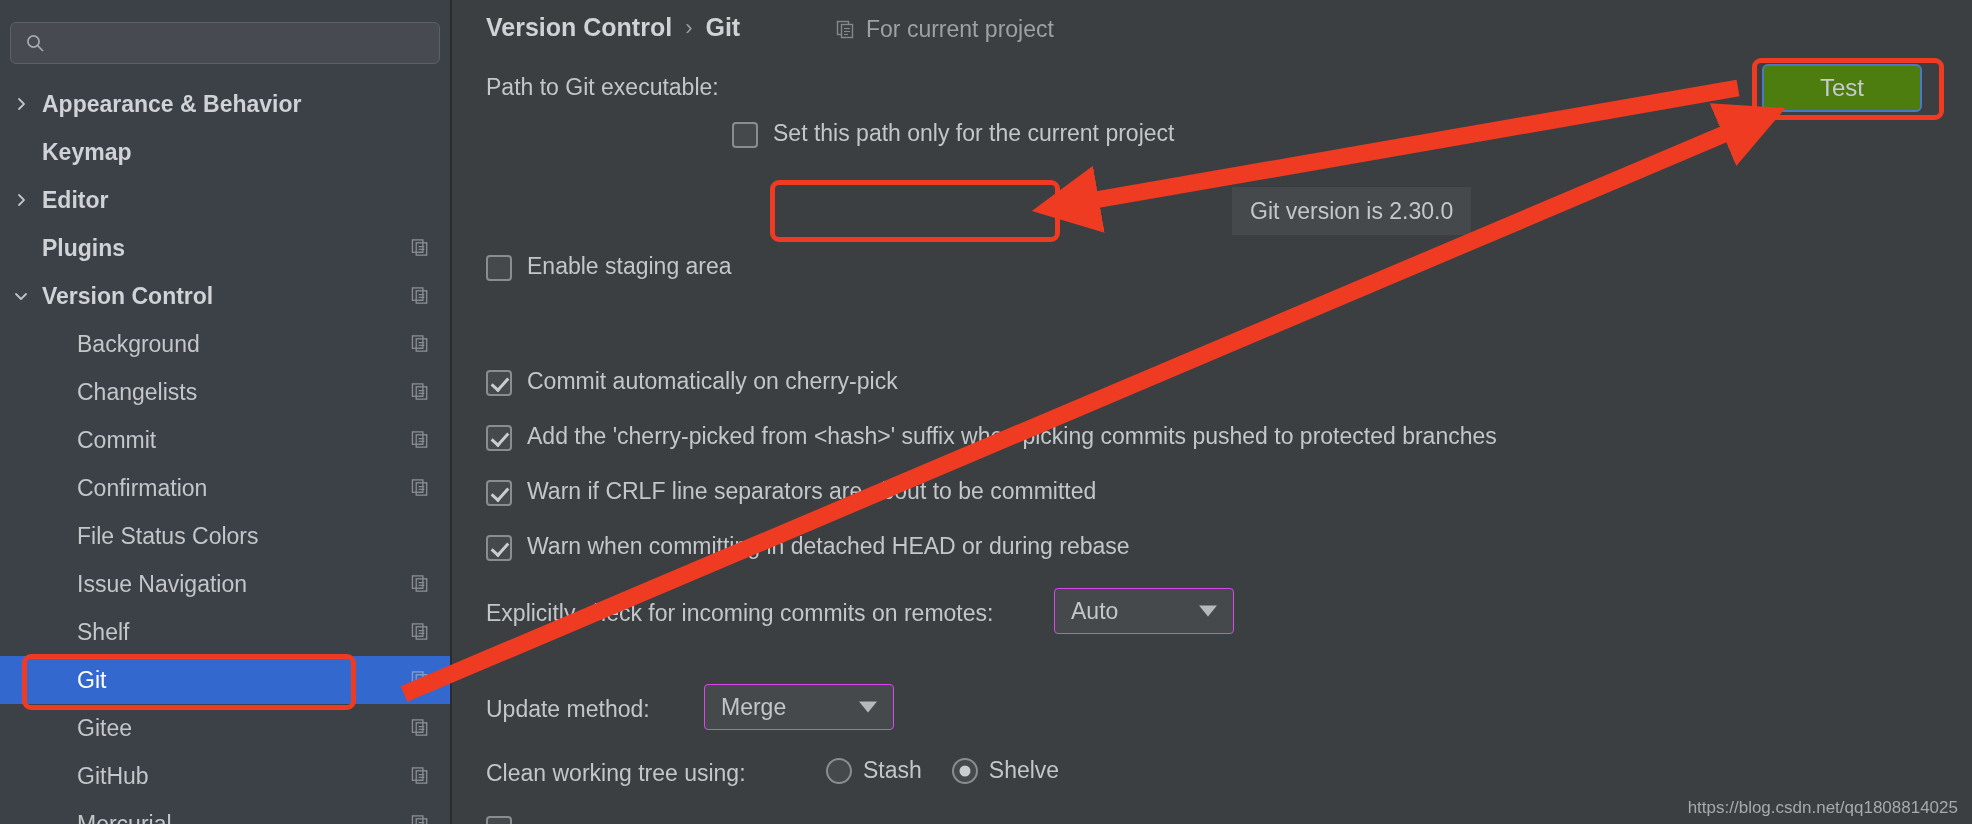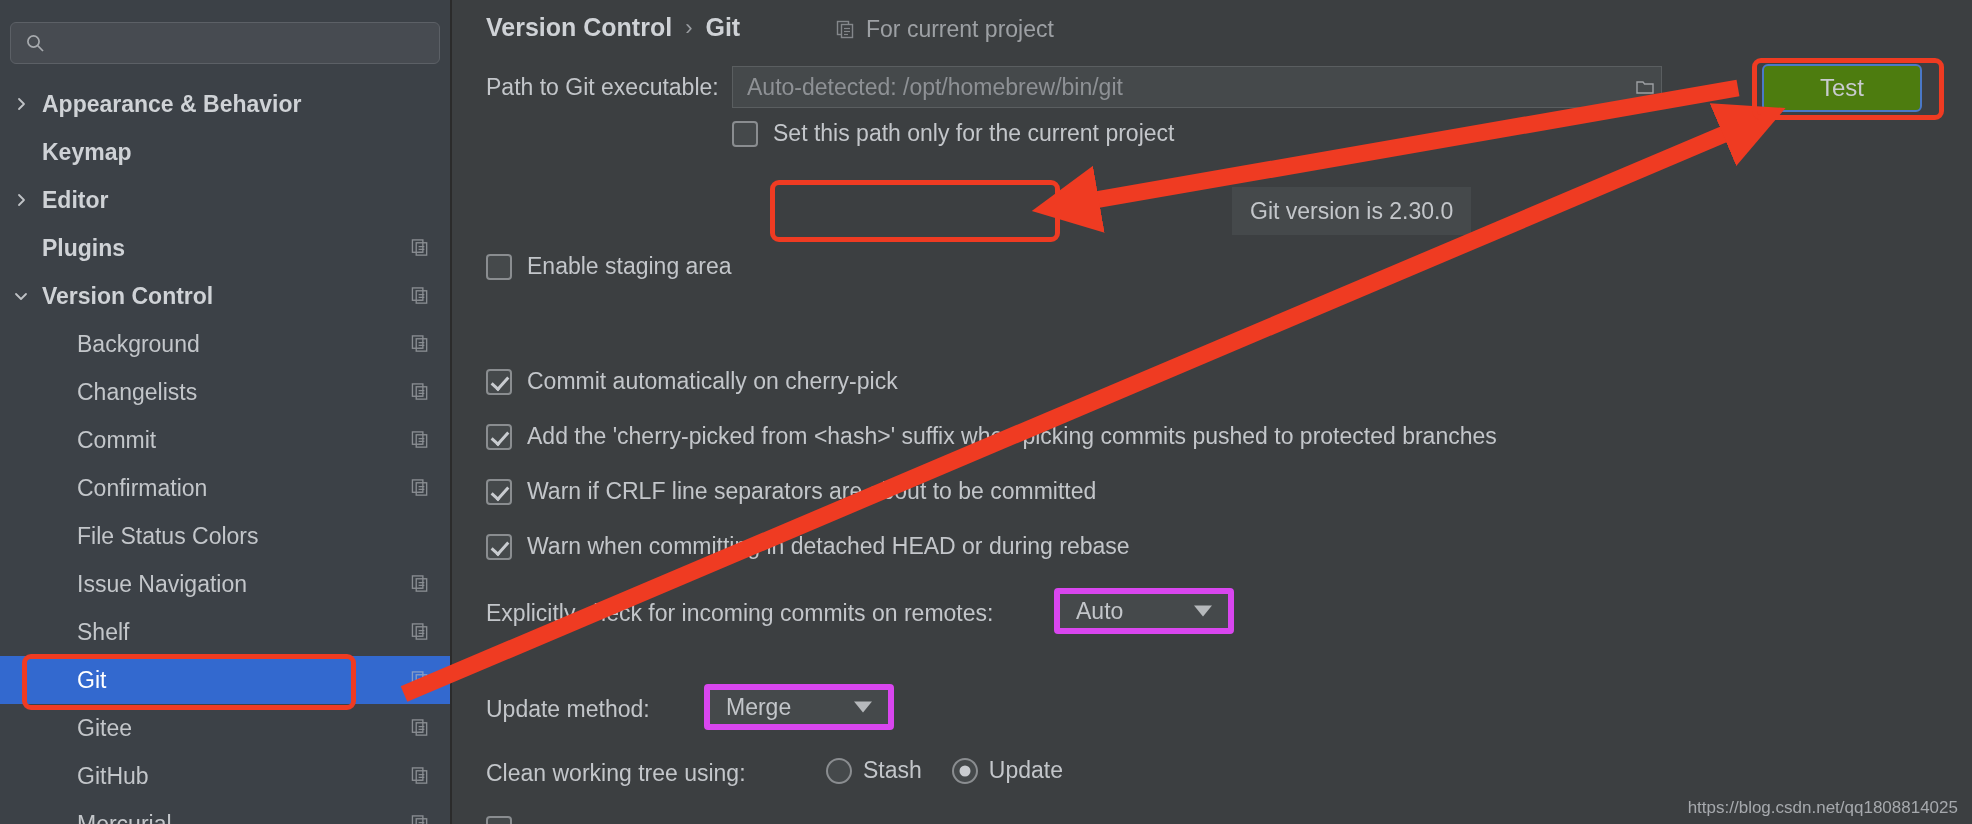--- a/index.html
+++ b/index.html
@@ -129,21 +129,21 @@
     color: #c8cbcf;
     font-size: 24px;
     border: 2px solid #4a78c8;
     border-radius: 6px;
     display: flex; align-items: center; justify-content: center;
     cursor: pointer;
   }
 
   .cb-row {
     position: absolute;
-    display: flex; align-items: flex-start;
+    display: flex; align-items: center;
     color: #c3c6ca; font-size: 23px;
     white-space: nowrap;
   }
   .cb {
     width: 26px; height: 26px;
     border: 2px solid #8a8d90;
     border-radius: 4px;
     background: #45494b;
     flex: 0 0 auto;
     margin-right: 15px;
@@ -173,21 +173,21 @@
   .helptext {
     position: absolute;
     color: #9b9ea2; font-size: 21px;
     line-height: 30px;
     width: 620px;
   }
 
   .combo {
     position: absolute;
     background: #45494b;
-    border: 6px solid #d946ef;
+    border: 1px solid #d946ef;
     border-radius: 4px;
     display: flex; align-items: center;
     color: #c3c6ca; font-size: 23px;
     cursor: pointer;
   }
   .combo .cval { padding-left: 16px; }
   .combo .caret {
     position: absolute; right: 16px; top: 50%;
     transform: translateY(-50%);
     width: 0; height: 0;
@@ -408,28 +408,20 @@
         <rect x="1.5" y="1.5" width="11" height="13" fill="none" stroke="#9da0a4" stroke-width="1.4"></rect>
         <rect x="5.5" y="4.5" width="11" height="13" fill="#3c3f41" stroke="#9da0a4" stroke-width="1.4"></rect>
         <line x1="8" y1="8.5" x2="14" y2="8.5" stroke="#9da0a4" stroke-width="1.2"></line>
         <line x1="8" y1="11.5" x2="14" y2="11.5" stroke="#9da0a4" stroke-width="1.2"></line>
         <line x1="8" y1="14.5" x2="12" y2="14.5" stroke="#9da0a4" stroke-width="1.2"></line>
       </svg>
       <span>For current project</span>
     </div>
 
     <div class="row-label path-label">Path to Git executable:</div>
-    <div class="path-field">
-      <input type="text" placeholder="Auto-detected: /opt/homebrew/bin/git" style="">
-      <div class="path-browse">
-        <svg width="18" height="16" viewBox="0 0 18 16">
-          <path d="M1 3h6l1.6 2H17v9H1z" fill="none" stroke="#9da0a4" stroke-width="1.4"></path>
-        </svg>
-      </div>
-    </div>
 
     <div class="test-btn">Test</div>
 
     <div class="cb-row" style="left:278px; top:120px;">
       <span class="cb"></span>
       <span>Set this path only for the current project</span>
     </div>
 
     <div class="gitver-box">Git version is 2.30.0</div>
 
@@ -467,21 +459,21 @@
     <div class="combo" style="left:250px; top:684px; width:190px; height:46px;">
       <span class="cval">Merge</span>
       <span class="caret"></span>
     </div>
 
     <div class="row-label" style="left:32px; top:760px;">Clean working tree using:</div>
     <div class="radio-grp" style="position:absolute; left:372px; top:757px;" id="clean-tree-radios">
         <span class="radio"></span>
         <span class="rlabel">Stash</span>
         <span class="radio on"></span>
-        <span class="rlabel">Update</span>
+        <span class="rlabel">Shelve</span>
       </div>
 
     <div class="cb-row" style="left:32px; top:815px;">
       <span class="cb"></span>
     </div>
 
     <div class="watermark">https://blog.csdn.net/qq1808814025</div>
   </div>
 
   <svg id="anno-svg">

